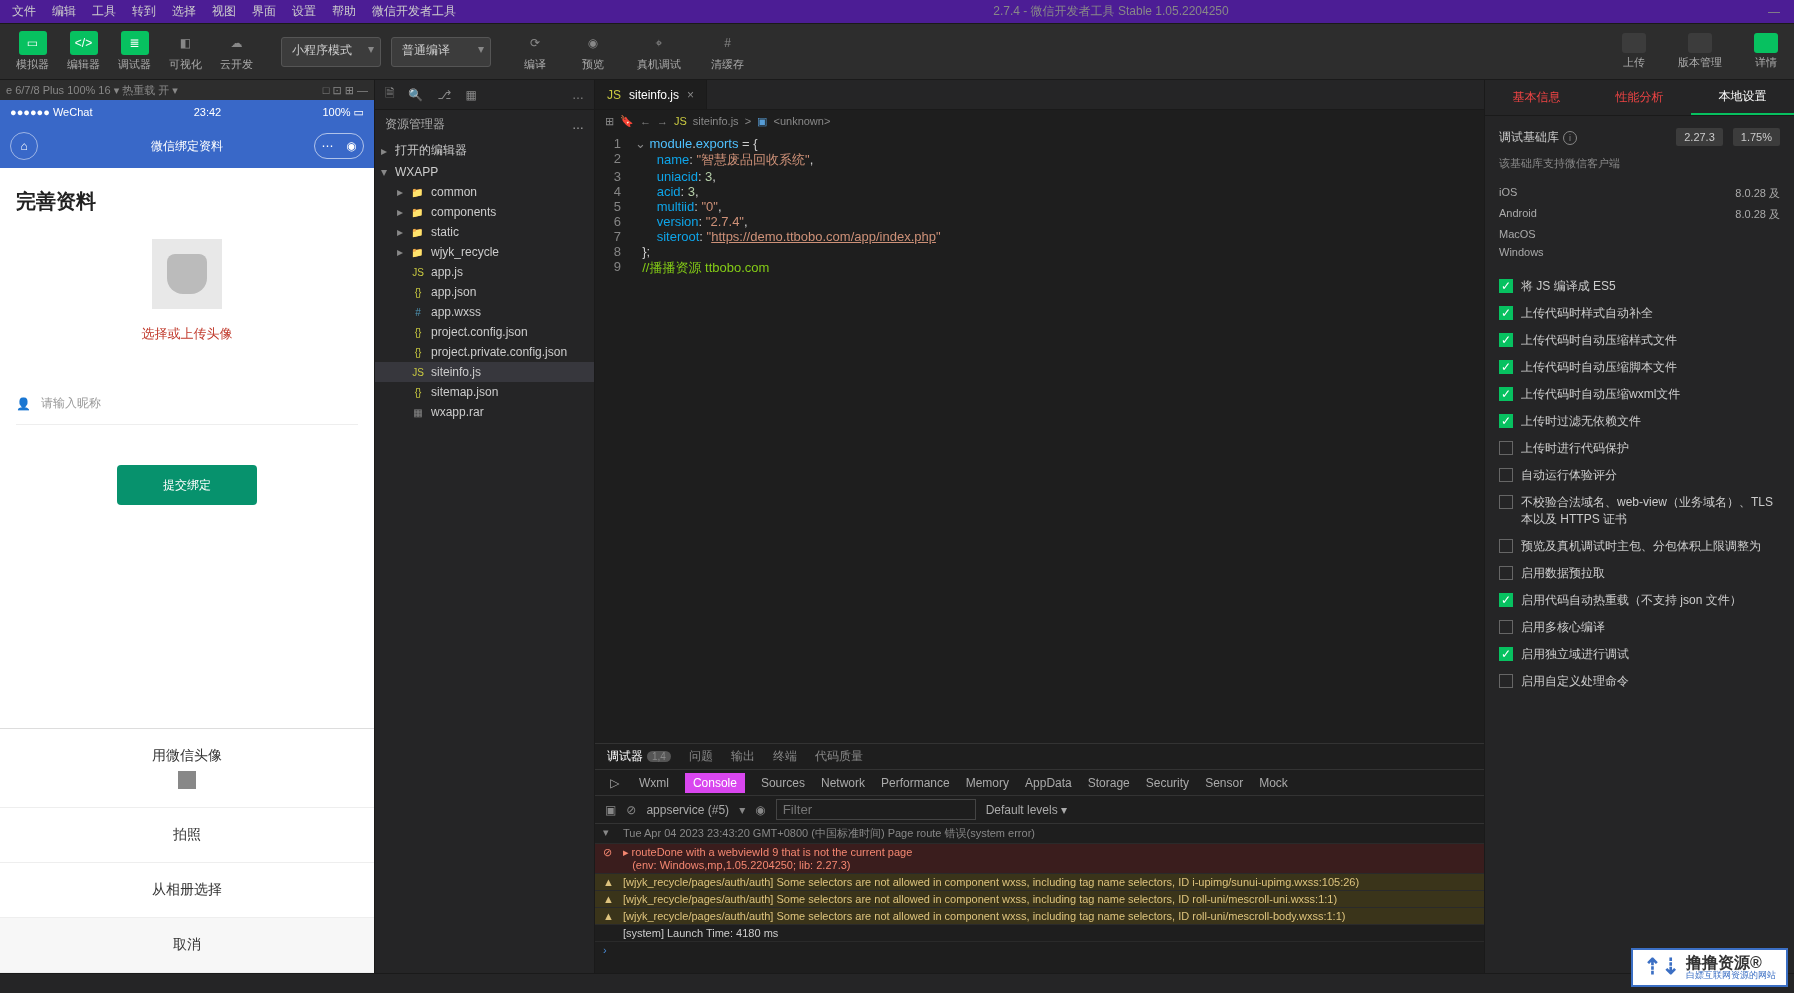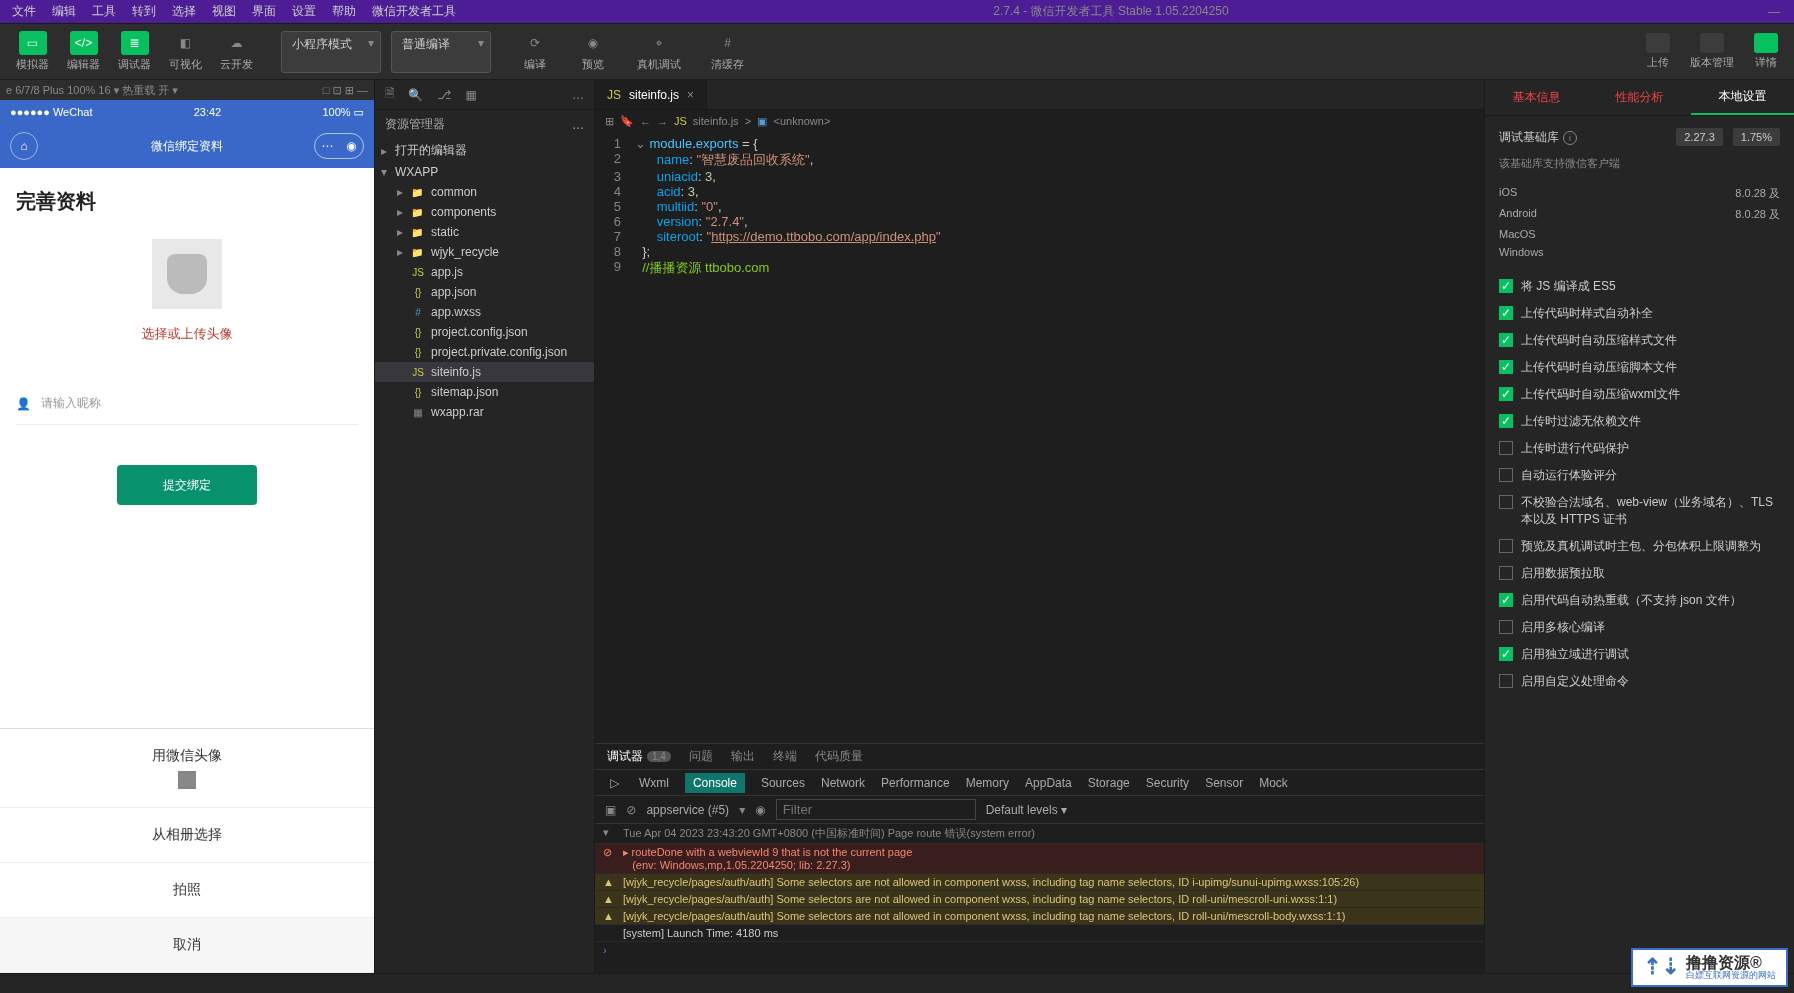--- a/index.html
+++ b/index.html
@@ -6,23 +6,23 @@
 body { background: #1e1e1e; color: #ccc; font-size: 12px; overflow: hidden; width: 1794px; height: 993px; position: relative; }
 .titlebar-center { flex: 1; text-align: center; color: #888; }
 .menubar { height: 24px; background: #4c1d95; display: flex; align-items: center; padding: 0 4px; gap: 0; border-bottom: 1px solid #1a1a1a; }
 .menubar span { padding: 3px 8px; color: #ccc; cursor: pointer; }
 .toolbar-row { height: 56px; background: #2d2d2d; display: flex; align-items: center; padding: 0 8px; border-bottom: 1px solid #1a1a1a; }
 .tool-group { display: flex; gap: 2px; margin-right: 20px; }
 .tool-btn { display: flex; flex-direction: column; align-items: center; padding: 4px 8px; cursor: pointer; }
 .tool-btn .icon { width: 28px; height: 24px; background: #07c160; border-radius: 3px; margin-bottom: 2px; display:flex;align-items:center;justify-content:center;color:#fff; }
 .tool-btn.plain .icon { background: transparent; color: #888; }
 .tool-btn .lbl { font-size: 11px; color: #aaa; }
-.dropdown { background: #3c3c3c; border: 1px solid #555; padding: 4px 24px 19px 10px; color: #ccc; position: relative; margin-right: 10px; border-radius:3px; min-width:100px; }
+.dropdown { background: #3c3c3c; border: 1px solid #555; padding: 4px 24px 7px 10px; color: #ccc; position: relative; margin-right: 10px; border-radius:3px; min-width:100px; }
 .dropdown::after { content: "▾"; position: absolute; right: 6px; color: #888; }
-.toolbar-right { margin-left: auto; display: flex; gap: 4px; }
+.toolbar-right { margin-left: auto; display: flex; gap: 16px; }
 .toolbar-right .rbtn { display:flex;flex-direction:column;align-items:center;padding:4px 8px;cursor:pointer;}
 .toolbar-right .rbtn .ic{width:24px;height:20px;background:#3c3c3c;border-radius:3px;margin-bottom:2px;}
 .toolbar-right .rbtn.green .ic{background:#07c160;}
 .toolbar-right .rbtn .lb{font-size:11px;color:#aaa;}
 .simicons { display:flex; gap:14px; margin-left:12px; align-items:center; }
 
 .main { display: flex; height: calc(993px - 24px - 56px - 20px); }
 .simulator { width: 375px; background: #252525; display:flex; flex-direction:column; border-right:1px solid #1a1a1a;}
 .sim-status { height:20px; background:#2d2d2d; color:#888; font-size:11px; display:flex; align-items:center; padding:0 6px; justify-content:space-between;}
 .sim-screen { flex:1; background:#f5f5f5; color:#333; position:relative; display:flex; flex-direction:column;}
@@ -72,21 +72,21 @@
 .tk-num{color:#b5cea8;}
 .tk-prop{color:#4fc1ff;}
 .tk-cmt{color:#84cc16;}
 .tk-url{color:#ce9178;text-decoration:underline;}
 
 .debugger{height:230px;background:#1e1e1e;border-top:1px solid #333;display:flex;flex-direction:column;}
 .dbg-tabs1{height:26px;display:flex;align-items:center;gap:18px;padding:0 12px;border-bottom:1px solid #333;color:#888;}
 .dbg-tabs1 .act{color:#fff;}
 .dbg-tabs1 .badge{background:#555;border-radius:8px;padding:0 5px;font-size:10px;margin-left: -14px;}
 .dbg-tabs2{height:26px;display:flex;align-items:center;gap:16px;padding:0 12px;border-bottom:1px solid #333;color:#aaa;}
-.dbg-tabs2 .act{background:#0f766e;padding:3px 8px;color:#fff;}
+.dbg-tabs2 .act{background:#d946ef;padding:3px 8px;color:#fff;}
 .dbg-filter{height:28px;display:flex;align-items:center;gap:10px;padding:0 10px;border-bottom:1px solid #333;}
 .dbg-filter .fi{color:#888;}
 .dbg-filter input{flex:0 0 200px;background:#1e1e1e;border:1px solid #444;color:#ccc;padding:2px 6px;}
 .dbg-filter .sel{color:#aaa;}
 .console-out{flex:1;overflow:auto;font-family:Consolas,monospace;font-size:11px;}
 .console-out .row{padding:2px 8px;border-bottom:1px solid #2a2a2a;display:flex;gap:6px;}
 .console-out .row.err{background:#3a1d1d;color:#f48771;}
 .console-out .row.warn{background:#3a341a;color:#ddc37d;}
 .console-out .row.info{color:#ccc;}
 .console-out .row .sym{width:14px;flex-shrink:0;}
@@ -225,22 +225,22 @@
         <div class="nick-row">
           <span>👤</span>
           <span>请输入昵称</span>
         </div>
         <div class="submit-btn">提交绑定</div>
         <div class="action-sheet">
           <div class="item">
               <div>用微信头像</div>
               <div class="mini"></div>
             </div>
+          <div class="item">拍照</div>
           <div class="item">从相册选择</div>
-          <div class="item">拍照</div>
           <div class="item cancel">取消</div>
         </div>
       </div>
     </div>
   </div>
 
   <div class="explorer">
     <div class="exp-iconbar">
       <span>🗎</span>
       <span>🔍</span>

